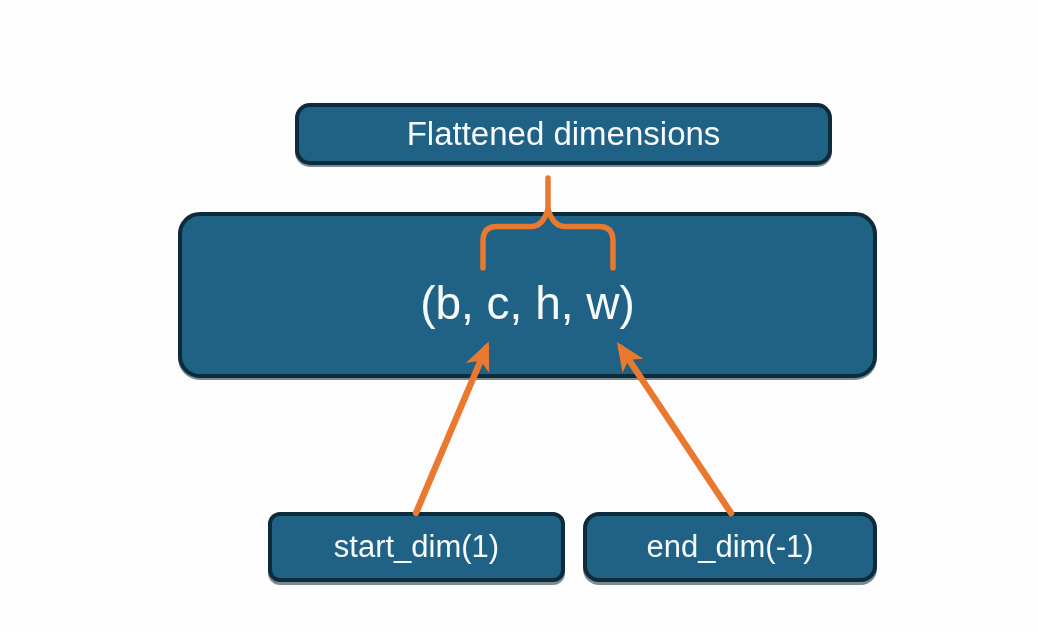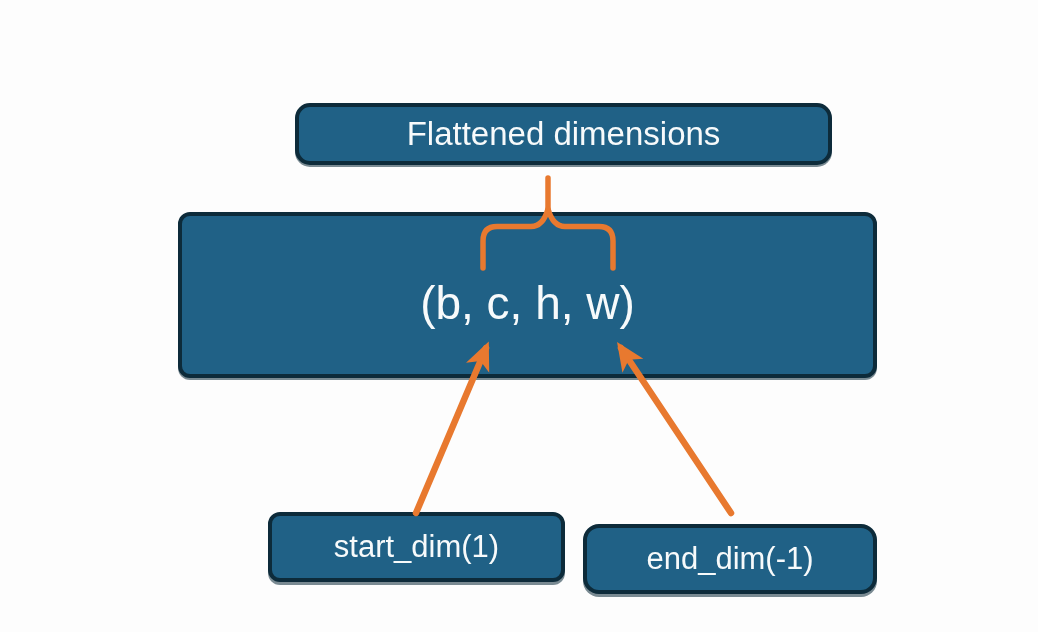--- a/index.html
+++ b/index.html
@@ -35,39 +35,38 @@
   .top-box {
     left: 295px; top: 103px;
     width: 537px; height: 62px;
     border-radius: 15px;
     font-size: 33px;
     box-shadow: 0 2px 0 rgba(13,43,58,0.55);
   }
   .tensor-box {
     left: 178px; top: 212px;
     width: 699px; height: 166px;
-    border-radius: 12px;
+    border-radius: 22px;
     font-size: 46px;
     padding-top: 16px;
     box-shadow: 0 2px 0 rgba(13,43,58,0.55);
   }
   .start-box {
     left: 268px; top: 512px;
     width: 297px; height: 70px;
     border-radius: 12px;
     font-size: 31px;
     box-shadow: 0 3px 0 rgba(13,43,58,0.55);
   }
   .end-box {
     left: 583px; top: 512px;
     width: 294px; height: 70px;
     border-radius: 16px;
     font-size: 31px;
     box-shadow: 0 3px 0 rgba(13,43,58,0.55);
-    margin-top: 12px;
   }
   .overlay {
     position: absolute;
     left: 0; top: 0;
     width: 1038px; height: 632px;
     pointer-events: none;
   }
   .overlay .stroke {
     fill: none;
     stroke: var(--arrow);

